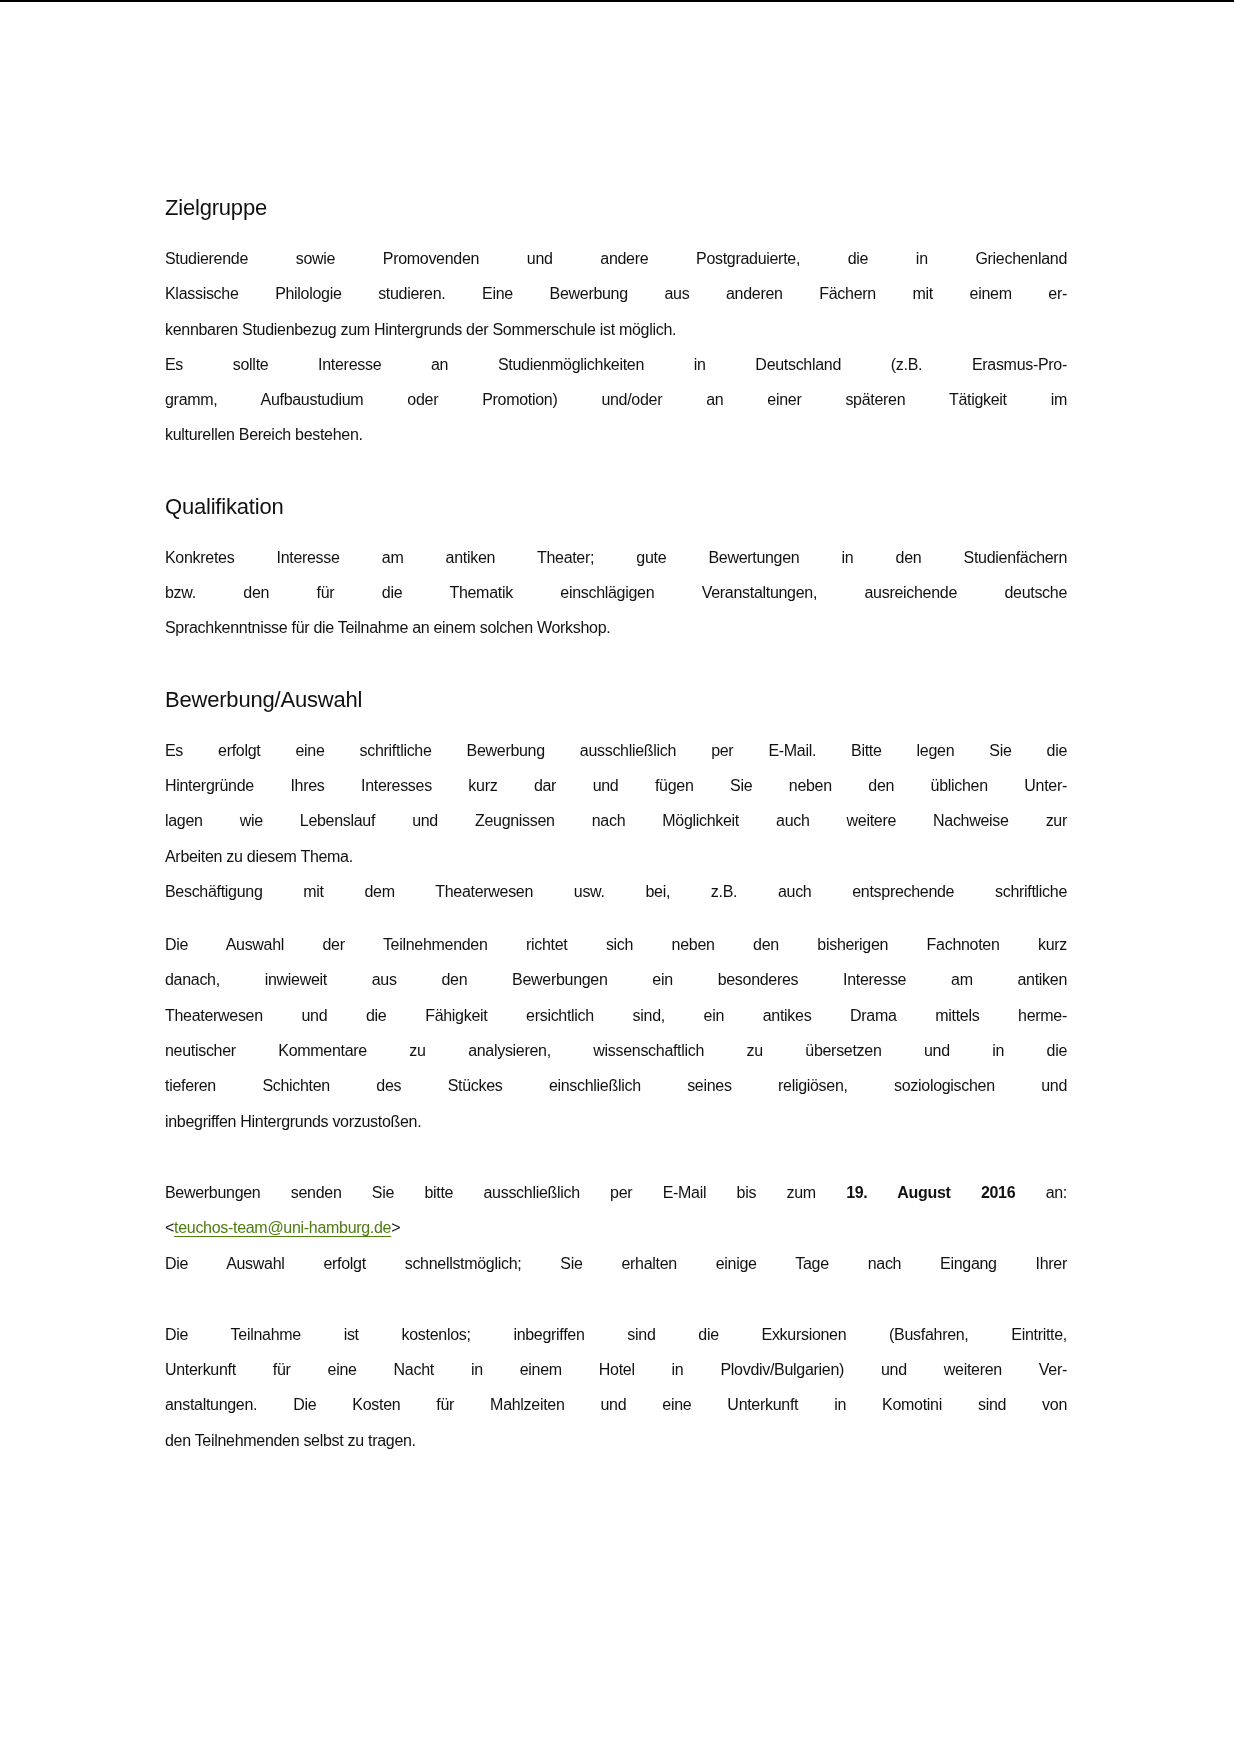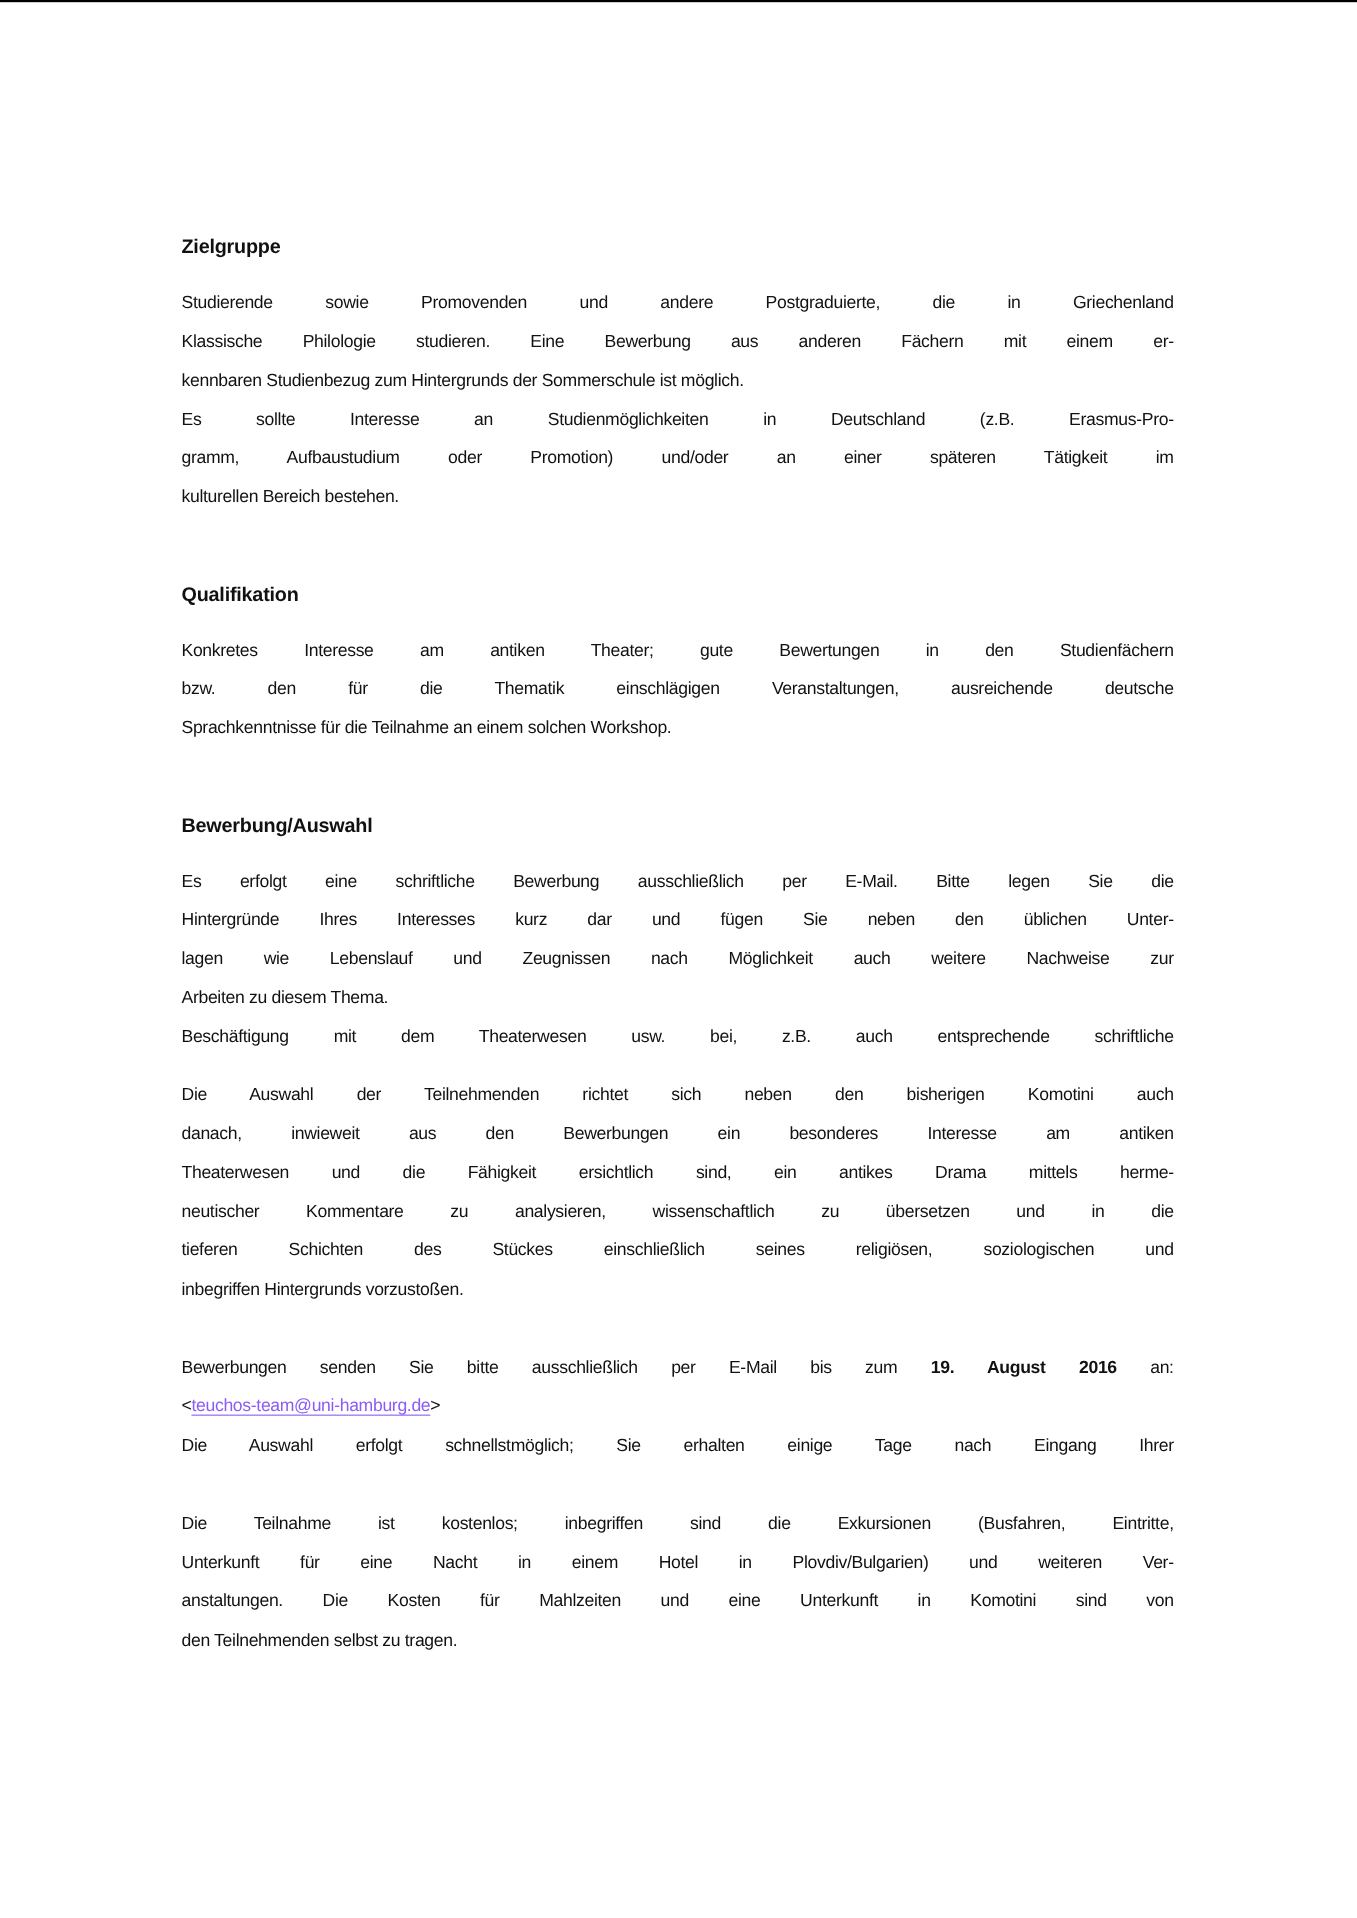--- a/index.html
+++ b/index.html
@@ -1,20 +1,20 @@
 <!DOCTYPE html>
 <html><head>
 <meta charset="utf-8">
 <style>
   html, body { margin: 0; padding: 0; background: #ffffff; }
   body { width: 1234px; height: 1744px; position: relative; overflow: hidden;
          font-family: "Liberation Sans", "DejaVu Sans", sans-serif; color: #111; }
   .topline { position: absolute; left: 0; top: 0; width: 1234px; height: 2px; background: #000; }
   .page { position: absolute; left: 165px; top: 190px; width: 902px; }
-  .h { font-weight: bold; font-size: 18px; line-height: 35px; margin: 17px 0 16px 0; letter-spacing: -0.2px; }
+  .h { font-weight: normal; font-size: 22px; line-height: 35px; margin: 0 0 16px 0; letter-spacing: -0.2px; }
   .p { font-size: 16px; line-height: 35.3px; margin: 0; text-align: justify; letter-spacing: -0.3px; }
   .p .ln { display: block; text-align: justify; text-align-last: justify; }
   .p .ln.last { text-align-last: left; }
   .gap-s { height: 18px; }
   .gap-l { height: 36px; }
   a.mail { color: #0000cc; text-decoration: underline; text-underline-offset: 3px; }
   b { font-weight: bold; }
 </style>
 </head>
 <body>
@@ -49,33 +49,33 @@
     <span class="ln">Es erfolgt eine schriftliche Bewerbung ausschließlich per E-Mail. Bitte legen Sie die</span>
     <span class="ln">Hintergründe Ihres Interesses kurz dar und fügen Sie neben den üblichen Unter-</span>
     <span class="ln">lagen wie Lebenslauf und Zeugnissen nach Möglichkeit auch weitere Nachweise zur</span>
     <span class="ln last">Arbeiten zu diesem Thema.</span>
     <span class="ln">Beschäftigung mit dem Theaterwesen usw. bei, z.B. auch entsprechende schriftliche</span>
   </div>
 
   <div class="gap-s"></div>
 
   <div class="p">
-    <span class="ln">Die Auswahl der Teilnehmenden richtet sich neben den bisherigen Komotini auch</span>
+    <span class="ln">Die Auswahl der Teilnehmenden richtet sich neben den bisherigen Fachnoten kurz</span>
     <span class="ln">danach, inwieweit aus den Bewerbungen ein besonderes Interesse am antiken</span>
     <span class="ln">Theaterwesen und die Fähigkeit ersichtlich sind, ein antikes Drama mittels herme-</span>
     <span class="ln">neutischer Kommentare zu analysieren, wissenschaftlich zu übersetzen und in die</span>
     <span class="ln">tieferen Schichten des Stückes einschließlich seines religiösen, soziologischen und</span>
     <span class="ln last">inbegriffen Hintergrunds vorzustoßen.</span>
   </div>
 
   <div class="gap-l"></div>
 
   <div class="p">
     <span class="ln"><span>Bewerbungen senden Sie bitte ausschließlich per E-Mail bis zum </span><b>19. August 2016</b><span> an:</span></span>
-    <span class="ln last"><span>&lt;</span><a class="mail" href="#" style="color: #8b5cf6;">teuchos-team@uni-hamburg.de</a><span>&gt;</span></span>
+    <span class="ln last"><span>&lt;</span><a class="mail" href="#" style="color: #4d7c0f;">teuchos-team@uni-hamburg.de</a><span>&gt;</span></span>
     <span class="ln">Die Auswahl erfolgt schnellstmöglich; Sie erhalten einige Tage nach Eingang Ihrer</span>
   </div>
 
   <div class="gap-l"></div>
 
   <div class="p">
     <span class="ln">Die Teilnahme ist kostenlos; inbegriffen sind die Exkursionen (Busfahren, Eintritte,</span>
     <span class="ln">Unterkunft für eine Nacht in einem Hotel in Plovdiv/Bulgarien) und weiteren Ver-</span>
     <span class="ln">anstaltungen. Die Kosten für Mahlzeiten und eine Unterkunft in Komotini sind von</span>
     <span class="ln last">den Teilnehmenden selbst zu tragen.</span>

